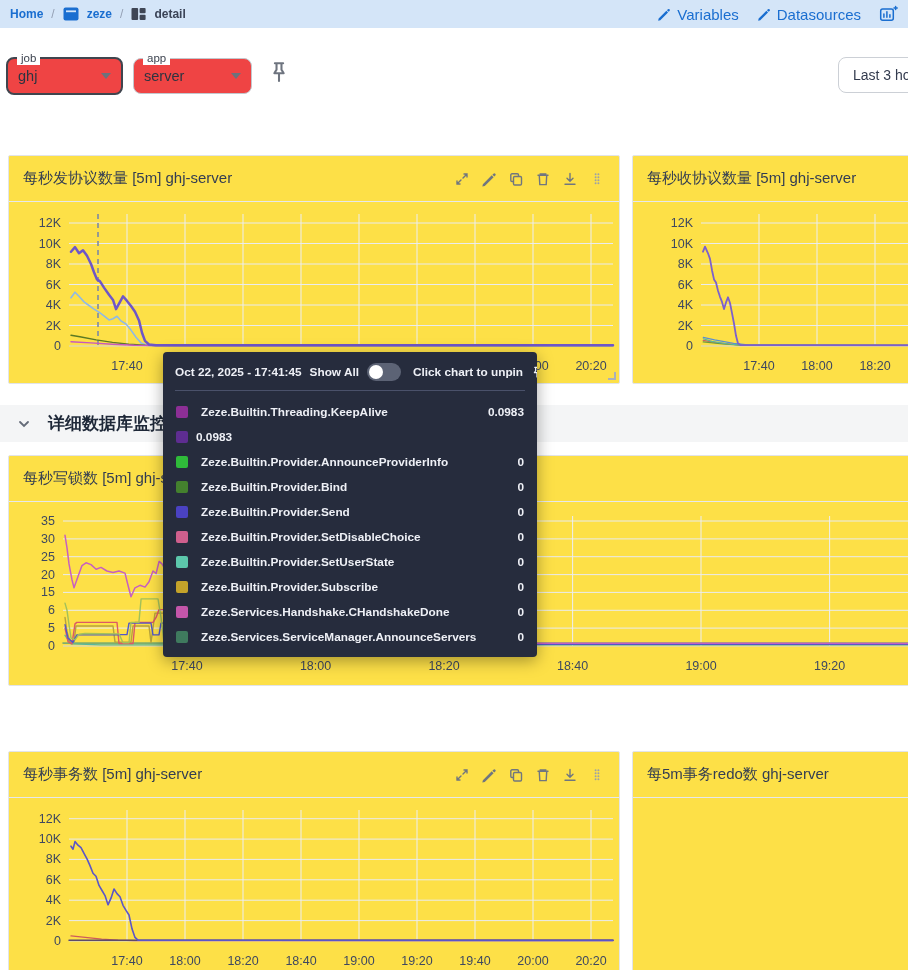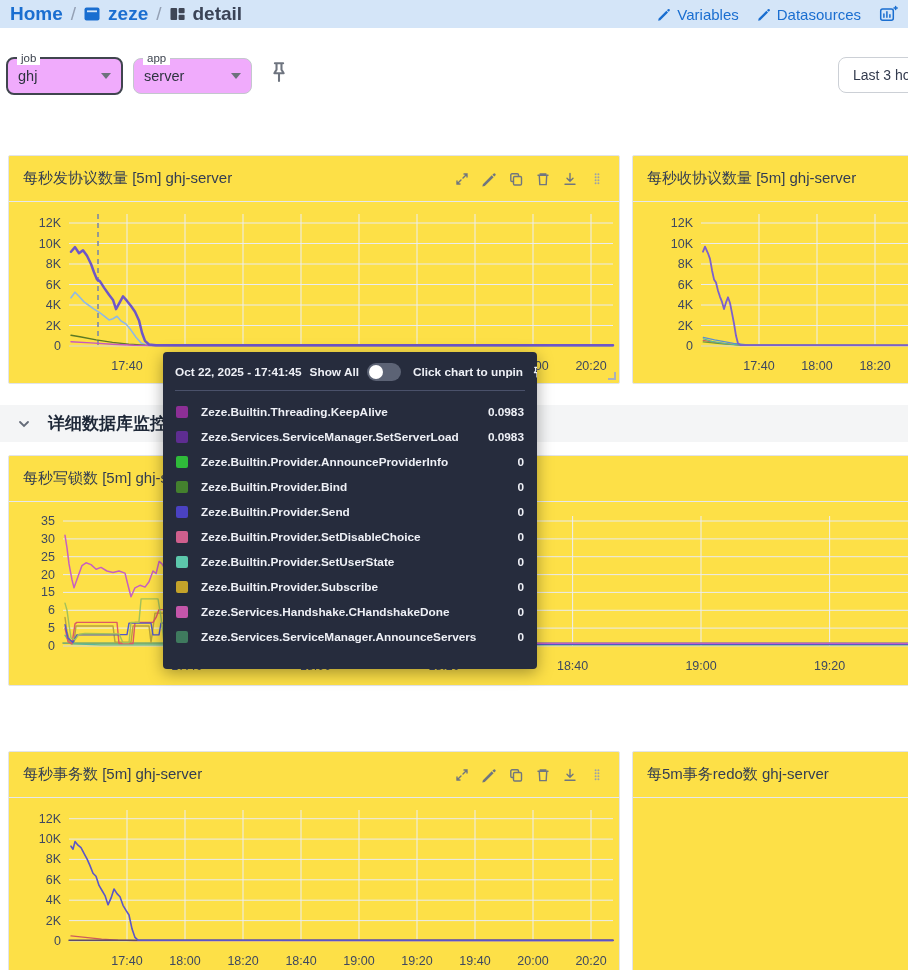--- a/index.html
+++ b/index.html
@@ -3,30 +3,30 @@
 <meta charset="utf-8">
 <style>
   *{box-sizing:border-box;margin:0;padding:0}
   html,body{width:908px;height:970px;overflow:hidden;background:#fff;
     font-family:"Liberation Sans","DejaVu Sans",sans-serif;}
   #app{position:absolute;inset:0;width:908px;height:970px;background:#fff}
 
   
   .topbar{position:absolute;left:0;top:0;width:908px;height:28px;background:#d4e5f8;
     display:flex;align-items:center;justify-content:space-between;padding:0 10px;z-index:5}
-  .breadcrumb{display:flex;align-items:center;gap:8px;font-size:19px;font-weight:bold}
+  .breadcrumb{display:flex;align-items:center;gap:8px;font-size:12px;font-weight:bold}
   .bc-link{color:#1a6ed0;cursor:pointer;text-decoration:none}
   .bc-sep{color:#94a0b4;font-weight:400}
   .bc-current{color:#3a4356}
   .bc-icon{display:flex;align-items:center}
   .topbar-actions{display:flex;align-items:center;gap:18px;font-size:15px;font-weight:normal}
   .tb-act{display:flex;align-items:center;gap:6px;color:#1a6ed0;cursor:pointer;text-decoration:none}
 
   
-  .select{position:absolute;border-radius:8px;background:#f0abfc;display:flex;align-items:center;
+  .select{position:absolute;border-radius:8px;background:#ef4444;display:flex;align-items:center;
     padding:0 10px;font-size:14.5px;color:#2e3440;cursor:pointer}
   .select .flabel{position:absolute;top:-8px;left:9px;background:#fff;padding:0 4px;
     font-size:11.5px;color:#3e4450;line-height:14px}
   .sel-job{left:6px;top:57px;width:117px;height:38px;border:2px solid #40454e}
   .sel-app{left:133px;top:58px;width:119px;height:36px;border:1px solid #c3c7cd}
   .caret{margin-left:auto;width:0;height:0;border-left:5px solid transparent;
     border-right:5px solid transparent;border-top:6px solid #6c727c}
   .pinbtn{position:absolute;left:268px;top:60px;cursor:pointer;display:flex}
   .timebtn{position:absolute;left:838px;top:57px;width:120px;height:36px;border:1px solid #ccd0d6;
     border-radius:8px;background:#fff;font-size:14px;font-weight:500;color:#333b4e;text-align:left;
@@ -53,21 +53,21 @@
   .resize{position:absolute;right:3px;bottom:3px;width:8px;height:8px;
     border-right:2px solid #aab0ba;border-bottom:2px solid #aab0ba;cursor:nwse-resize}
 
   
   .chart{position:absolute}
   .ylab{position:absolute;left:-58px;width:50px;text-align:right;font-size:12.5px;color:#3e4860;line-height:16px}
   .xlab{position:absolute;width:60px;text-align:center;font-size:12.5px;color:#3e4860}
 
   
   .tooltip{position:absolute;left:163px;top:352px;width:374px;background:#262c3d;border-radius:4px;
-    z-index:40;color:#eef0f6;box-shadow:0 4px 16px rgba(0,0,0,.35);padding-bottom:18px}
+    z-index:40;color:#eef0f6;box-shadow:0 4px 16px rgba(0,0,0,.35);padding-bottom:6px}
   .tt-head{display:flex;align-items:center;padding:11px 12px 9px;font-size:11.8px;font-weight:bold;
     gap:8px;white-space:nowrap;overflow:hidden}
   .tt-date b{font-weight:800}
   .toggle{width:34px;height:18px;border-radius:9px;background:#5c6375;position:relative;flex:none;cursor:pointer}
   .knob{position:absolute;left:2px;top:2px;width:14px;height:14px;border-radius:50%;background:#fff}
   .tt-unpin{margin-left:4px}
   .tt-pin{flex:none;display:flex;cursor:pointer}
   .tt-div{border-top:1px solid #4a516a;margin:0 12px}
   .tt-rows{padding:8px 0 2px}
   .tt-row{display:flex;align-items:center;height:25px;padding:0 13px;font-size:11.8px;font-weight:bold;cursor:pointer}
@@ -443,21 +443,20 @@
     </div>
     <div class="tt-div"></div>
     <div class="tt-rows">
         <div class="tt-row">
           <span class="swatch" style="background:#8d2f96"></span>
           <span class="tt-name">Zeze.Builtin.Threading.KeepAlive</span>
           <span class="tt-val">0.0983</span>
         </div>
         <div class="tt-row">
           <span class="swatch" style="background:#5e2d91"></span>
-          <span class="tt-name">Zeze.Services.ServiceManager.SetServerLoad</span>
           <span class="tt-val">0.0983</span>
         </div>
         <div class="tt-row">
           <span class="swatch" style="background:#2fbb3a"></span>
           <span class="tt-name">Zeze.Builtin.Provider.AnnounceProviderInfo</span>
           <span class="tt-val">0</span>
         </div>
         <div class="tt-row">
           <span class="swatch" style="background:#44812e"></span>
           <span class="tt-name">Zeze.Builtin.Provider.Bind</span>

